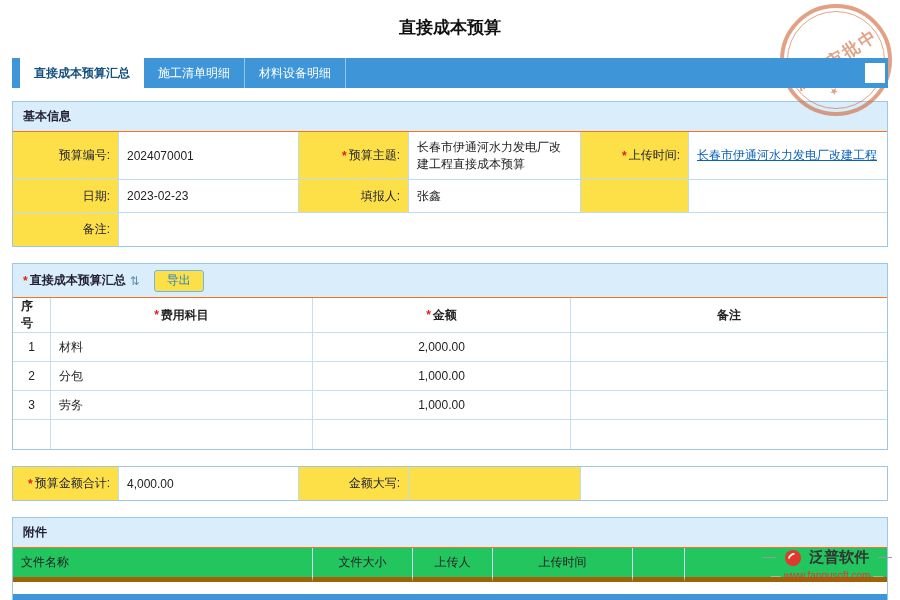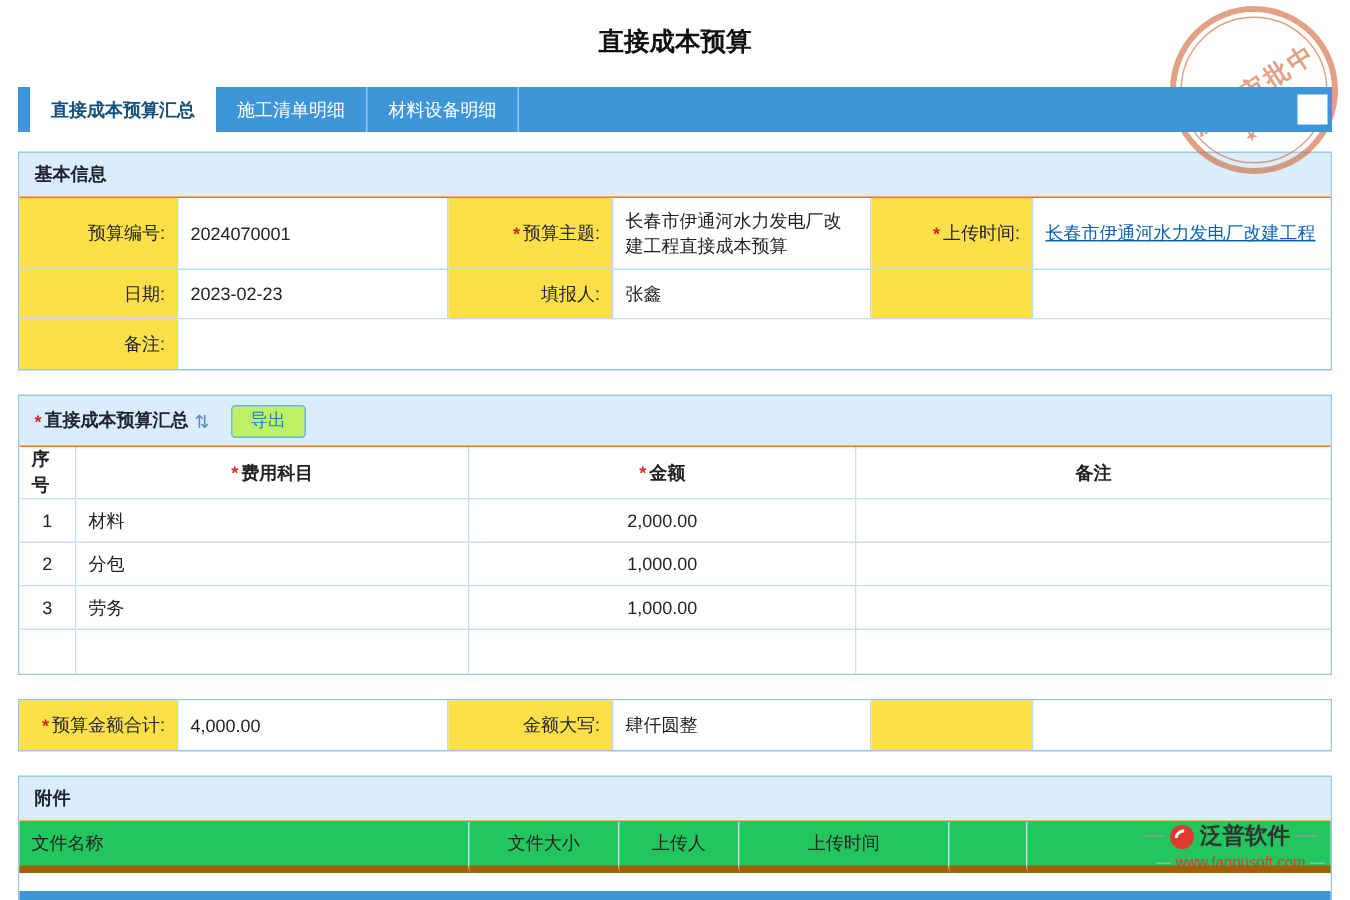--- a/index.html
+++ b/index.html
@@ -28,21 +28,21 @@
   .cell.last-row { border-bottom: none; }
   .cell.lbl { background: #fde047; justify-content: flex-end; text-align: center; color: #223; }
   .cell.val { background: #fff; }
   .cell.tall { min-height: 48px; }
   .remark-span { grid-column: 2 / 7; }
   a.proj-link { color: #0b62b8; text-decoration: underline; cursor: pointer; }
 
   
   .sum-head { height: 34px; }
   .sort-icon { color: #5b8db4; margin-left: 4px; cursor: pointer; font-weight: normal; }
-  .export-btn { margin-left: 14px; height: 22px; padding: 0 12px; background: #bef264; border: 1px solid #6db5e8; color: #1b7fd0; border-radius: 3px; font-size: 12px; cursor: pointer; font-family: inherit; }
+  .export-btn { margin-left: 14px; height: 22px; padding: 0 12px; background: #fde047; border: 1px solid #6db5e8; color: #1b7fd0; border-radius: 3px; font-size: 12px; cursor: pointer; font-family: inherit; }
   .sum-grid { display: grid; grid-template-columns: 38px 262px 258px 1fr; }
   .scell { border-right: 1px solid #c3e0f2; border-bottom: 1px solid #c3e0f2; padding: 0 8px; display: flex; align-items: center; min-height: 29px; background: #fff; }
   .scell.hdr { font-weight: 600; justify-content: center; min-height: 28px; color: #222; }
   .scell.c { justify-content: center; }
   .scell.rlast { border-right: none; }
 
   
   .att-grid { display: grid; grid-template-columns: 300px 100px 80px 140px 52px 1fr; }
   .acell { border-right: 1px solid #c3e0f2; border-bottom: 5px solid #a16207; padding: 0 8px; min-height: 34px; display: flex; align-items: center; font-weight: 400; justify-content: center; background: #22c55e; }
   .acell.left { justify-content: flex-start; }
@@ -52,21 +52,21 @@
 
   
   .stamp { position: absolute; top: 4px; right: 8px; width: 112px; height: 112px; opacity: .6; pointer-events: none; }
   .stamp-ring { position: absolute; inset: 0; border: 4px solid #cf6434; border-radius: 50%; }
   .stamp-ring2 { position: absolute; inset: 7px; border: 1px solid #cf6434; border-radius: 50%; }
   .stamp-text { position: absolute; left: 0; right: 0; top: 44px; text-align: center; color: #cf6434; font-size: 17px; font-weight: bold; letter-spacing: 2px; transform: rotate(-33deg); }
   .stamp-stars { position: absolute; left: 16px; top: 74px; color: #cf6434; font-size: 10px; letter-spacing: 3px; transform: rotate(28deg); }
 
   
   .fanpu { position: absolute; right: 8px; top: 548px; width: 130px; text-align: center; }
-  .fanpu-row1 { display: flex; align-items: center; justify-content: flex-start; gap: 4px; }
+  .fanpu-row1 { display: flex; align-items: center; justify-content: space-between; gap: 4px; }
   .fanpu-row1::before, .fanpu-row1::after { content: ""; width: 14px; height: 0; border-top: 1px solid #999; }
   .fanpu-icon { width: 16px; height: 16px; border-radius: 50%; background: #e0392e; display: inline-block; position: relative; }
   .fanpu-icon::after { content: ""; position: absolute; left: 3px; top: 3px; width: 8px; height: 8px; border-radius: 50%; border: 2px solid transparent; border-top-color: #fff; transform: rotate(-40deg); }
   .fanpu-name { font-size: 15px; font-weight: bold; color: #333; }
   .fanpu-url { margin-top: 3px; color: #e0392e; font-size: 10px; }
   .fanpu-url::before, .fanpu-url::after { content: " — "; color: #bbb; }
 </style>
 </head>
 <body>
 
@@ -172,21 +172,20 @@
   <div class="box" style="margin-top:16px">
     <div class="info-grid">
       <div class="cell lbl last-row">
           <span class="req">*</span>
           <span>预算金额合计:</span>
         </div>
       <div class="cell val last-row">4,000.00</div>
       <div class="cell lbl last-row">
           <span>金额大写:</span>
         </div>
-      <div class="cell val last-row">肆仟圆整</div>
       <div class="cell lbl last-row"></div>
       <div class="cell val last-row last-col"></div>
     </div>
   </div>
 
   <div class="box" style="margin-top:16px">
     <div class="box-head">附件</div>
     <div class="att-grid">
       <div class="acell left">文件名称</div>
       <div class="acell">文件大小</div>

